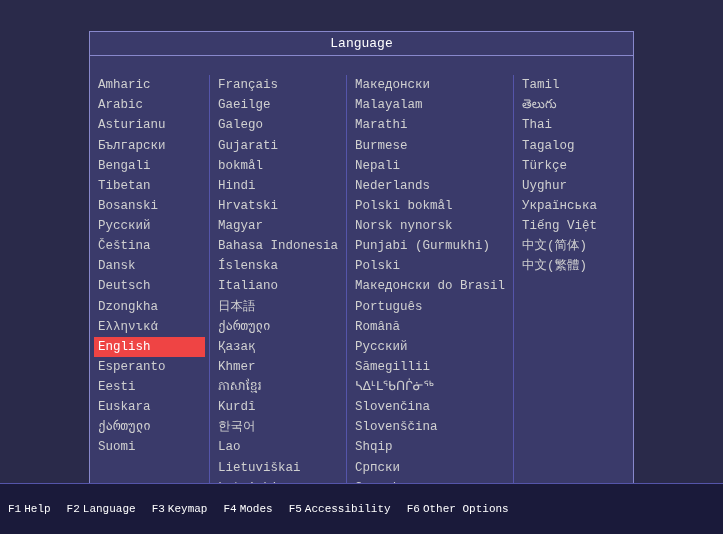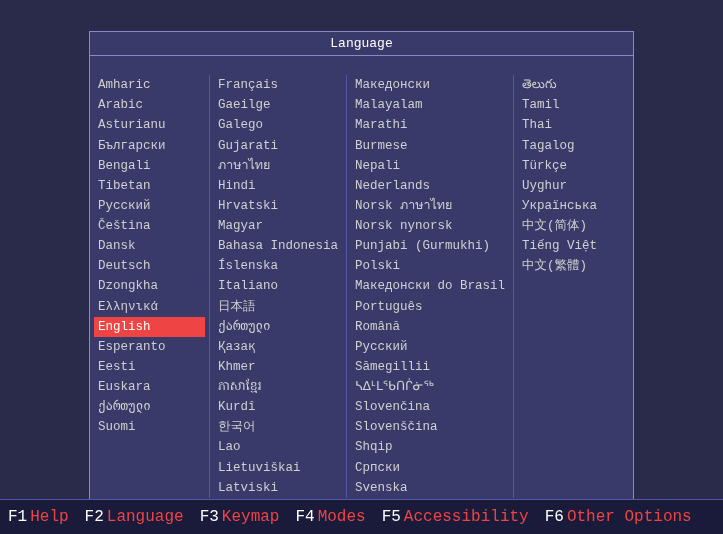--- a/index.html
+++ b/index.html
@@ -72,71 +72,72 @@
     }
     .statusbar {
       position: absolute;
       bottom: 0;
       left: 0;
       right: 0;
       background: #1a1a3a;
       color: #aaaadd;
       display: flex;
       flex-direction: row;
-      padding: 8px 8px;
-      font-size: 16px;
+      padding: 19px 8px;
+      font-size: 11px;
       gap: 16px;
       border-top: 1px solid #5555aa;
     }
     .statusbar-item {
       display: flex;
       align-items: center;
       gap: 3px;
     }
     .statusbar-key {
       color: #ffffff;
     }
     .statusbar-label {
-      color: #ef4444;
+      color: #ffffff;
     }
   </style>
 </head>
 <body>
 
 <div class="screen">
   <div class="dialog">
     <div class="dialog-title">Language</div>
     <div class="dialog-body">
 
     <div class="lang-column">
           <div class="lang-item">Amharic</div>
           <div class="lang-item">Arabic</div>
           <div class="lang-item">Asturianu</div>
           <div class="lang-item">Български</div>
           <div class="lang-item">Bengali</div>
           <div class="lang-item">Tibetan</div>
+          <div class="lang-item">Bosanski</div>
           <div class="lang-item">Русский</div>
           <div class="lang-item">Čeština</div>
           <div class="lang-item">Dansk</div>
           <div class="lang-item">Deutsch</div>
           <div class="lang-item">Dzongkha</div>
           <div class="lang-item">Ελληνικά</div>
           <div class="lang-item selected">English</div>
           <div class="lang-item">Esperanto</div>
           <div class="lang-item">Eesti</div>
           <div class="lang-item">Euskara</div>
           <div class="lang-item">ქართული</div>
           <div class="lang-item">Suomi</div>
         </div>
         <div class="lang-column">
           <div class="lang-item">Français</div>
           <div class="lang-item">Gaeilge</div>
           <div class="lang-item">Galego</div>
           <div class="lang-item">Gujarati</div>
-          <div class="lang-item">ภาษาไทย</div>
+          <div class="lang-item">bokmål</div>
           <div class="lang-item">Hindi</div>
           <div class="lang-item">Hrvatski</div>
           <div class="lang-item">Magyar</div>
           <div class="lang-item">Bahasa Indonesia</div>
           <div class="lang-item">Íslenska</div>
           <div class="lang-item">Italiano</div>
           <div class="lang-item">日本語</div>
           <div class="lang-item">ქართული</div>
           <div class="lang-item">Қазақ</div>
           <div class="lang-item">Khmer</div>
@@ -147,46 +148,46 @@
           <div class="lang-item">Lietuviškai</div>
           <div class="lang-item">Latviski</div>
         </div>
         <div class="lang-column">
           <div class="lang-item">Македонски</div>
           <div class="lang-item">Malayalam</div>
           <div class="lang-item">Marathi</div>
           <div class="lang-item">Burmese</div>
           <div class="lang-item">Nepali</div>
           <div class="lang-item">Nederlands</div>
-          <div class="lang-item">Norsk ภาษาไทย</div>
+          <div class="lang-item">Polski bokmål</div>
           <div class="lang-item">Norsk nynorsk</div>
           <div class="lang-item">Punjabi (Gurmukhi)</div>
           <div class="lang-item">Polski</div>
           <div class="lang-item">Македонски do Brasil</div>
           <div class="lang-item">Português</div>
           <div class="lang-item">Română</div>
           <div class="lang-item">Русский</div>
           <div class="lang-item">Sāmegillii</div>
           <div class="lang-item">ᓴᐃᒻᒪᖃᑎᒌᓃᖅ</div>
           <div class="lang-item">Slovenčina</div>
           <div class="lang-item">Slovenščina</div>
           <div class="lang-item">Shqip</div>
           <div class="lang-item">Српски</div>
           <div class="lang-item">Svenska</div>
         </div>
         <div class="lang-column">
+          <div class="lang-item">Tamil</div>
           <div class="lang-item">తెలుగు</div>
-          <div class="lang-item">Tamil</div>
           <div class="lang-item">Thai</div>
           <div class="lang-item">Tagalog</div>
           <div class="lang-item">Türkçe</div>
           <div class="lang-item">Uyghur</div>
           <div class="lang-item">Українська</div>
+          <div class="lang-item">Tiếng Việt</div>
           <div class="lang-item">中文(简体)</div>
-          <div class="lang-item">Tiếng Việt</div>
           <div class="lang-item">中文(繁體)</div>
           <div class="lang-item"></div>
           <div class="lang-item"></div>
           <div class="lang-item"></div>
           <div class="lang-item"></div>
           <div class="lang-item"></div>
           <div class="lang-item"></div>
           <div class="lang-item"></div>
           <div class="lang-item"></div>
           <div class="lang-item"></div>

